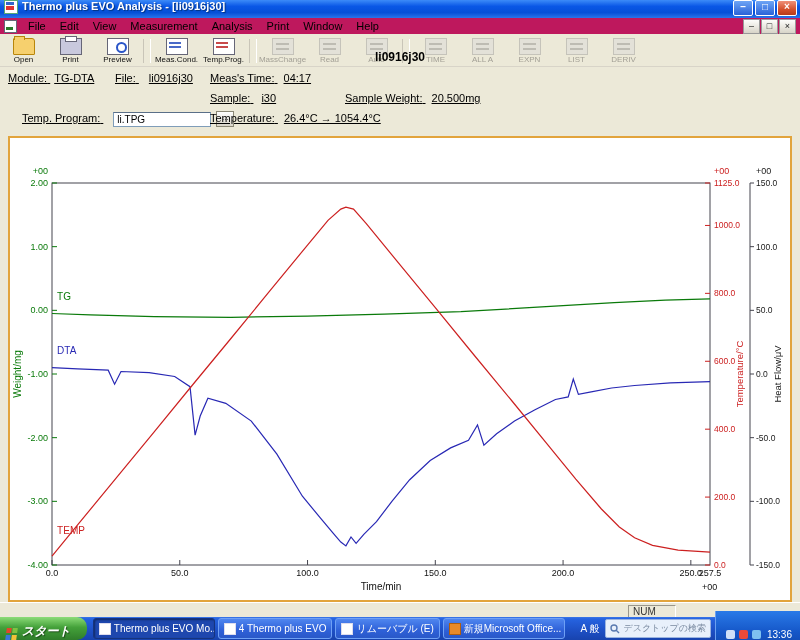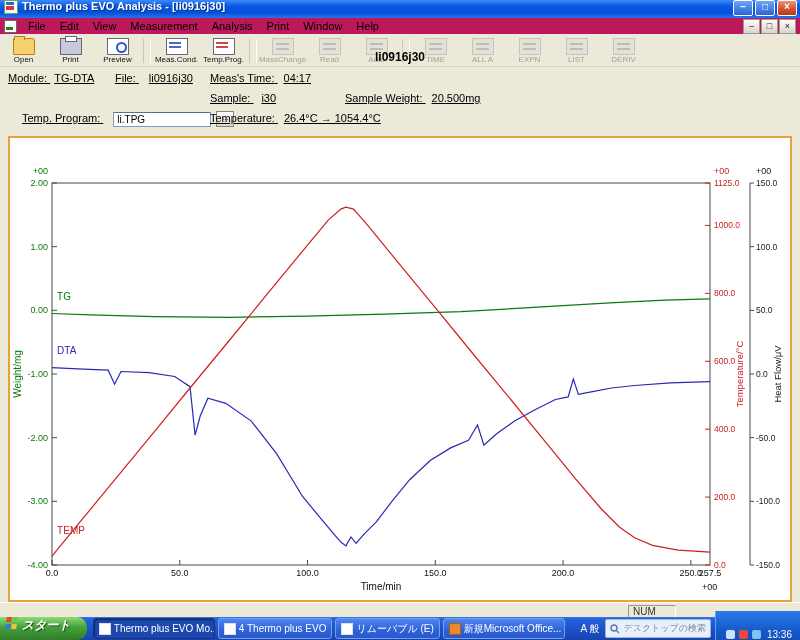--- a/index.html
+++ b/index.html
@@ -70,21 +70,21 @@
   .statusbar{position:absolute;left:0;top:602px;width:800px;height:15px;background:#ece9d8;
     border-top:1px solid #fff;font-size:10px;}
   .num{position:absolute;left:628px;top:2px;width:42px;height:11px;line-height:11px;
     border:1px solid #9a978c;border-bottom-color:#fff;border-right-color:#fff;
     padding-left:4px;color:#333;}
 
   
   .taskbar{position:absolute;left:0;top:617px;width:800px;height:23px;
     background:linear-gradient(180deg,#3a77e8 0%,#2663e0 8%,#1d4fc4 60%,#1843ae 100%);
     display:flex;align-items:center;color:#fff;}
-  .start{height:23px;display:flex;align-items:flex-start;gap:4px;padding:0 16px 0 6px;
+  .start{height:23px;display:flex;align-items:flex-end;gap:4px;padding:0 16px 0 6px;
     background:linear-gradient(180deg,#8cdc78 0%,#44a13a 45%,#2f7d2a 100%);
     border-radius:0 10px 10px 0;font-weight:bold;font-style:italic;font-size:12px;
     text-shadow:1px 1px 1px #1c4a18;}
   .winlogo{width:12px;height:12px;display:grid;grid-template-columns:5px 5px;grid-gap:1px;transform:skewX(-8deg);}
   .winlogo i{display:block;width:5px;height:5px;}
   .taskitems{display:flex;gap:3px;margin-left:6px;flex:1;}
   .titem{height:19px;display:flex;align-items:center;gap:3px;padding:0 5px;min-width:0;
     background:linear-gradient(180deg,#4f86ef,#2e60d8 60%,#2a58c8);
     border:1px solid #6ea0f5;border-radius:3px;font-size:10px;white-space:nowrap;
     overflow:hidden;max-width:110px;}

